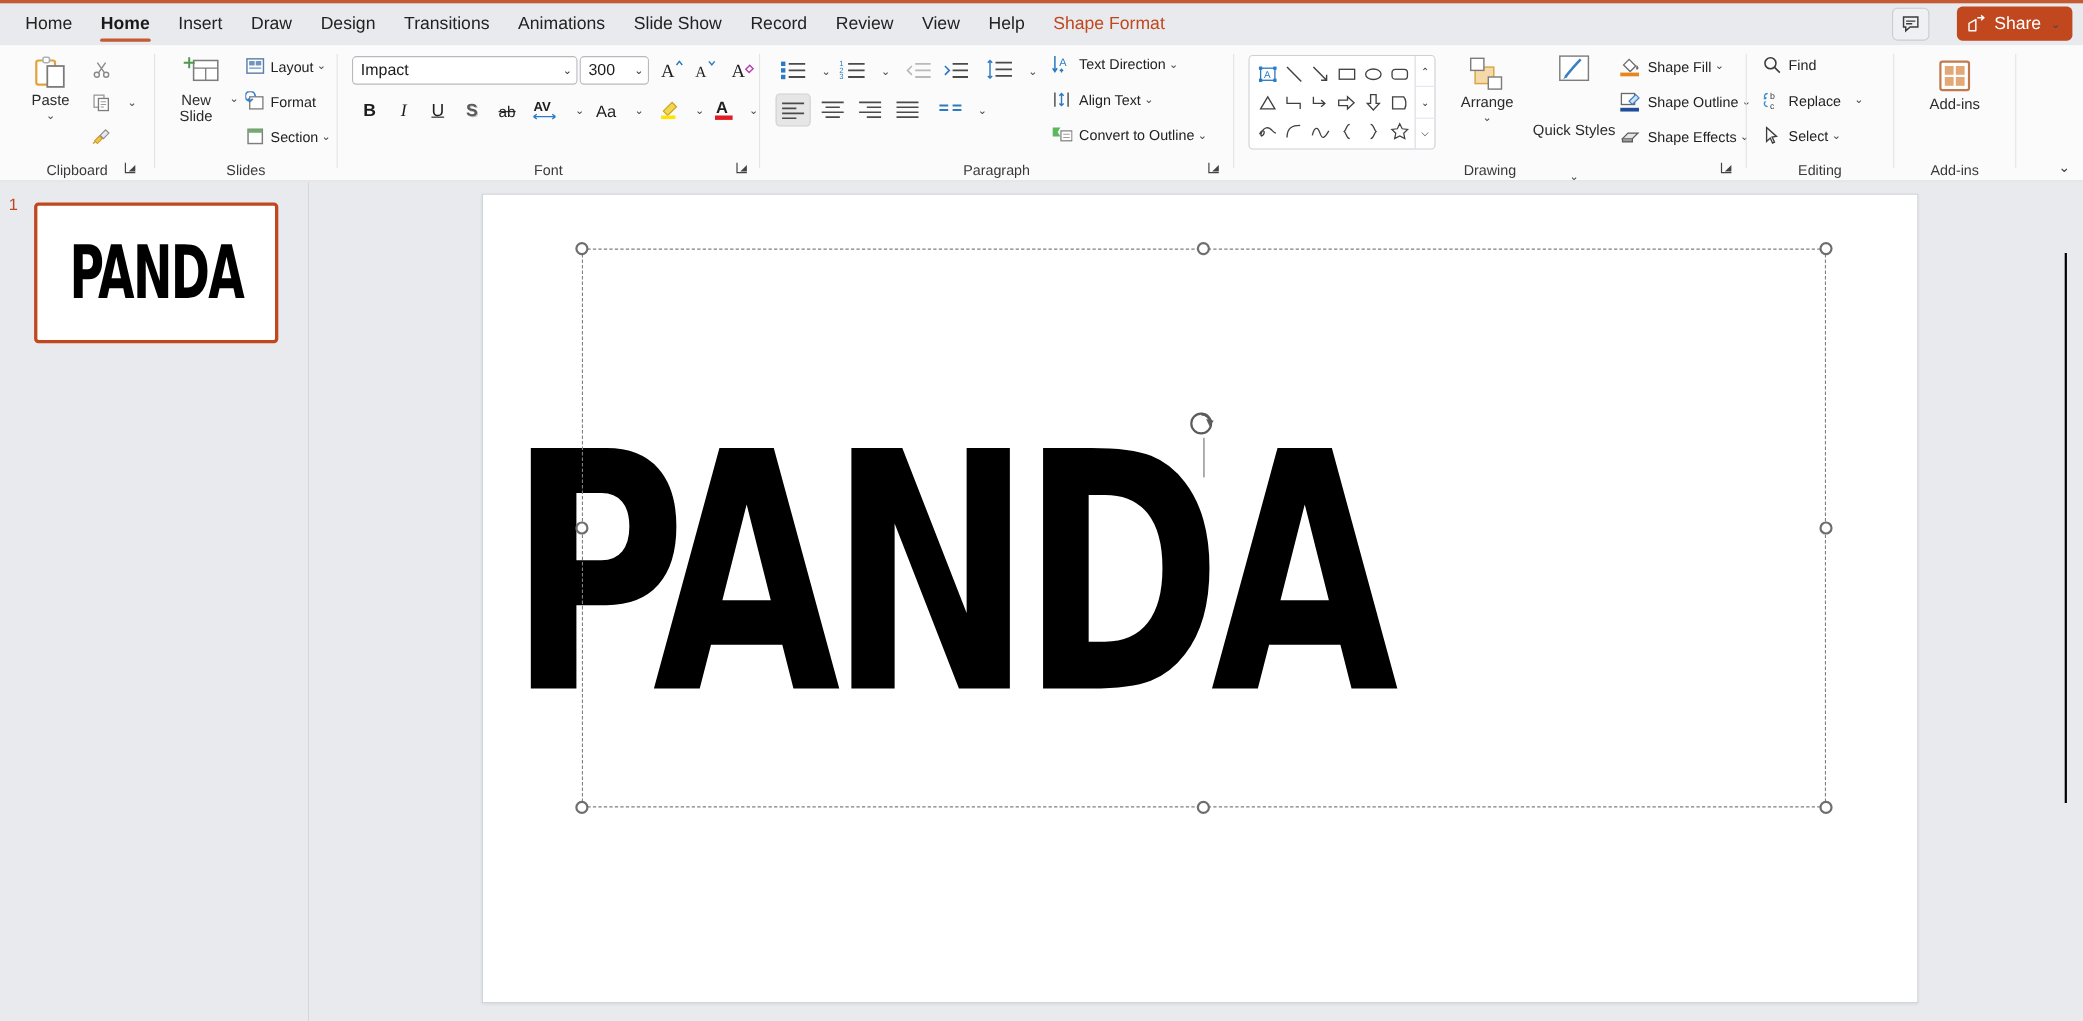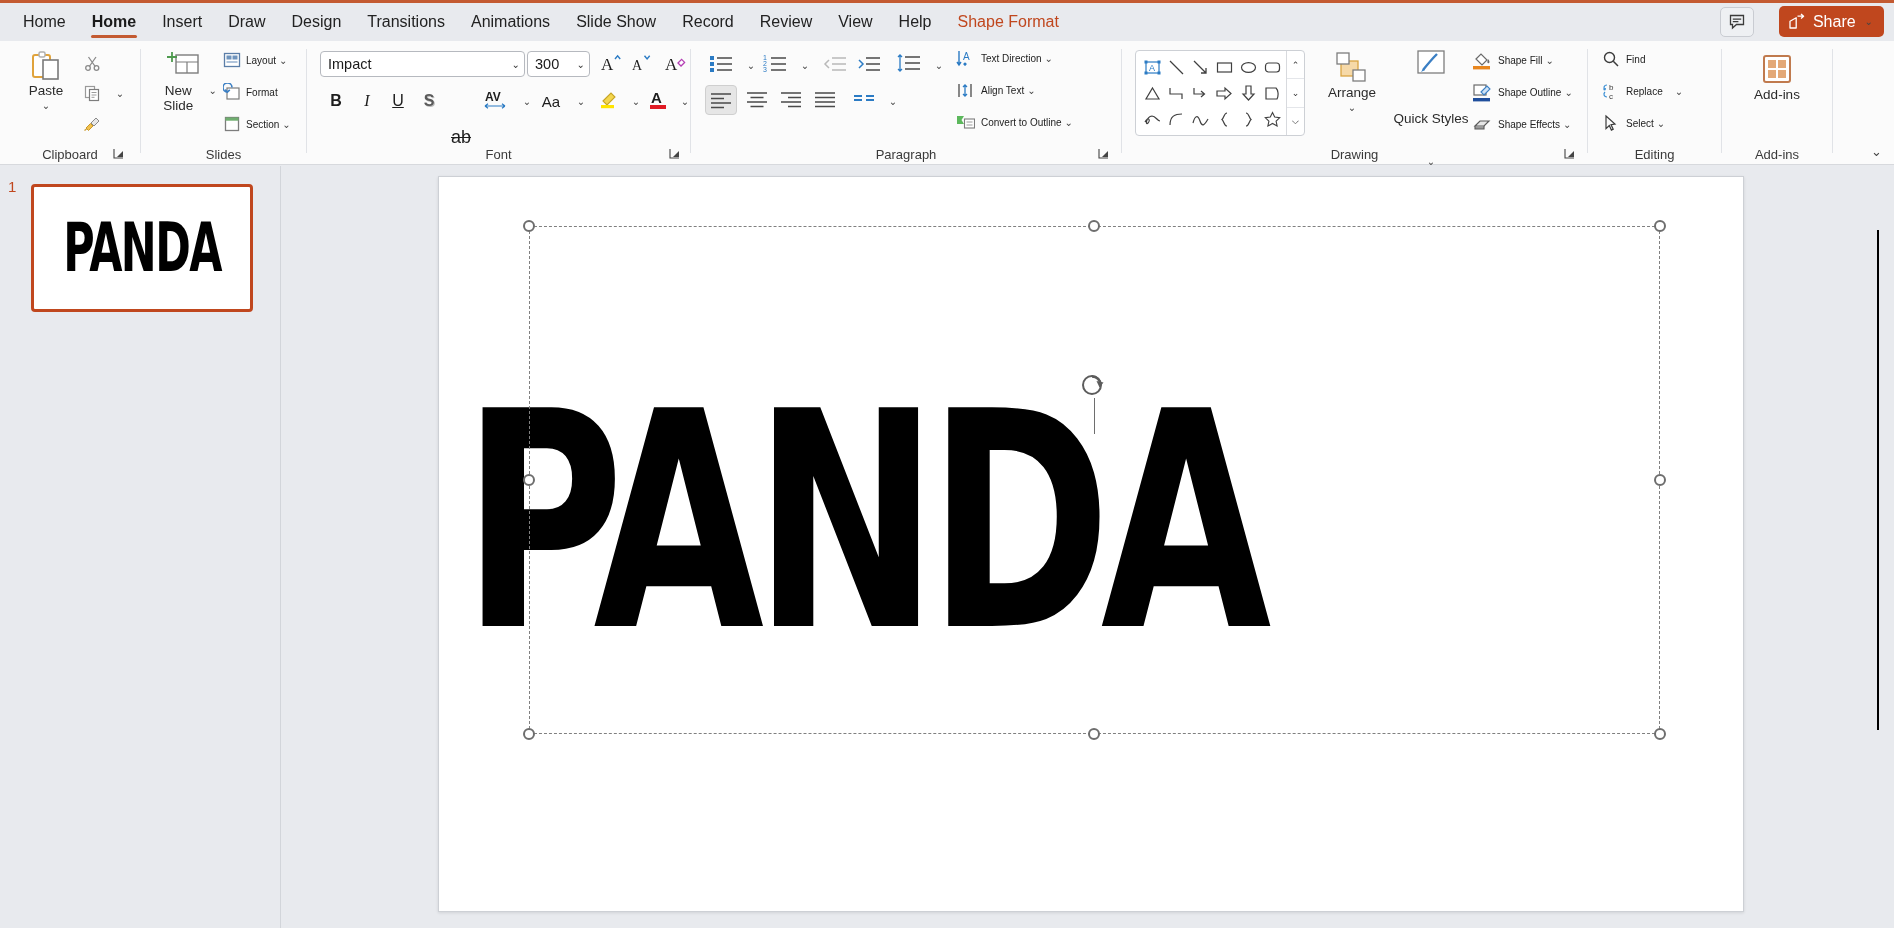--- a/index.html
+++ b/index.html
@@ -61,21 +61,21 @@
     position: absolute; top: 8px; width: 1px; height: 104px; background: #e1e3e7;
   }
   .dialog-launcher {
     position: absolute; bottom: 5px; width: 14px; height: 14px;
   }
   .btn { position: absolute; display: flex; align-items: center; cursor: default; }
   .bigbtn {
     position: absolute; display: flex; flex-direction: column; align-items: center;
     font-size: 13.5px; color: #2b2b2b; text-align: center; line-height: 15px;
   }
-  .lbl { font-size: 10px; color: #222; white-space: nowrap; }
+  .lbl { font-size: 13px; color: #222; white-space: nowrap; }
   .chev { font-size: 10px; color: #444; margin-left: 3px; }
   .icon { display: inline-flex; align-items: center; justify-content: center; }
 
   
   .combo {
     position: absolute; border: 1px solid #b6b9bf; border-radius: 4px;
     background: #fff; height: 26px; display: flex; align-items: center;
     padding: 0 4px 0 7px; font-size: 14.5px; color: #1a1a1a;
   }
   .combo .cval { flex: 1; white-space: nowrap; overflow: hidden; }
@@ -379,21 +379,21 @@
       </div>
       <div class="tb" style="left:46px; top:46px; width:26px; font-style:italic; font-family:'Liberation Serif',serif;">
         <span>I</span>
       </div>
       <div class="tb" style="left:77px; top:46px; width:26px; text-decoration:underline;">
         <span>U</span>
       </div>
       <div class="tb" style="left:108px; top:46px; width:26px; font-weight:bold; color:#5a5a5a; text-shadow:1px 1px 0 #bbb;">
         <span>S</span>
       </div>
-      <div class="tb" style="left:139px; top:46px; width:30px; text-decoration:line-through; font-size:18px;margin-top:36px;">
+      <div class="tb" style="left:139px; top:46px; width:30px; text-decoration:line-through; font-size:14px;">
         <span>ab</span>
       </div>
       <div class="tb" style="left:172px; top:44px; width:34px;">
         <span class="icon">
           <svg width="26" height="22" viewBox="0 0 26 22">
                 <text x="2" y="13" font-family="Liberation Sans, sans-serif" font-size="12" font-weight="bold" fill="#1d1d1d">AV</text>
                 <path d="M2 18h20M2 18l3-2.2M2 18l3 2.2M22 18l-3-2.2M22 18l-3 2.2" stroke="#2b7bc4" stroke-width="1.2" fill="none"></path>
               </svg>
         </span>
       </div>

